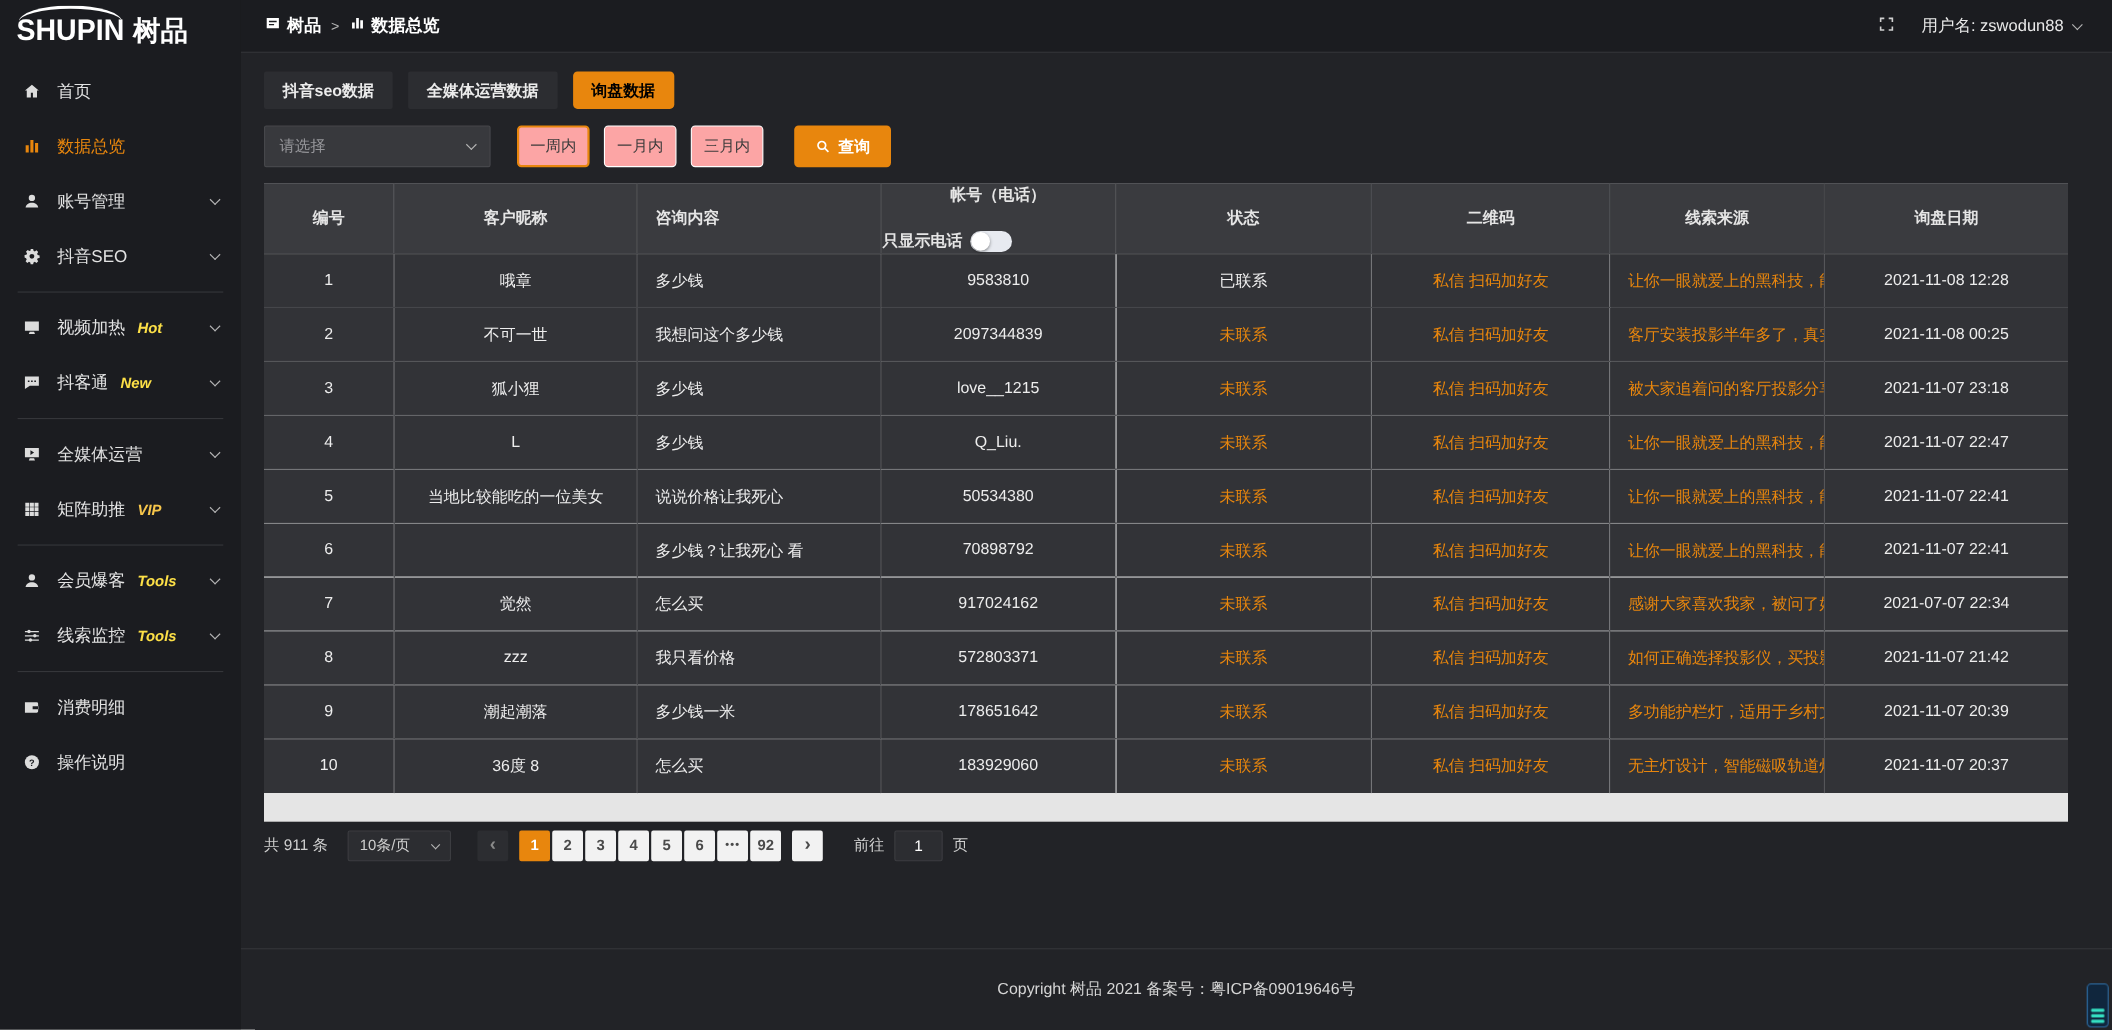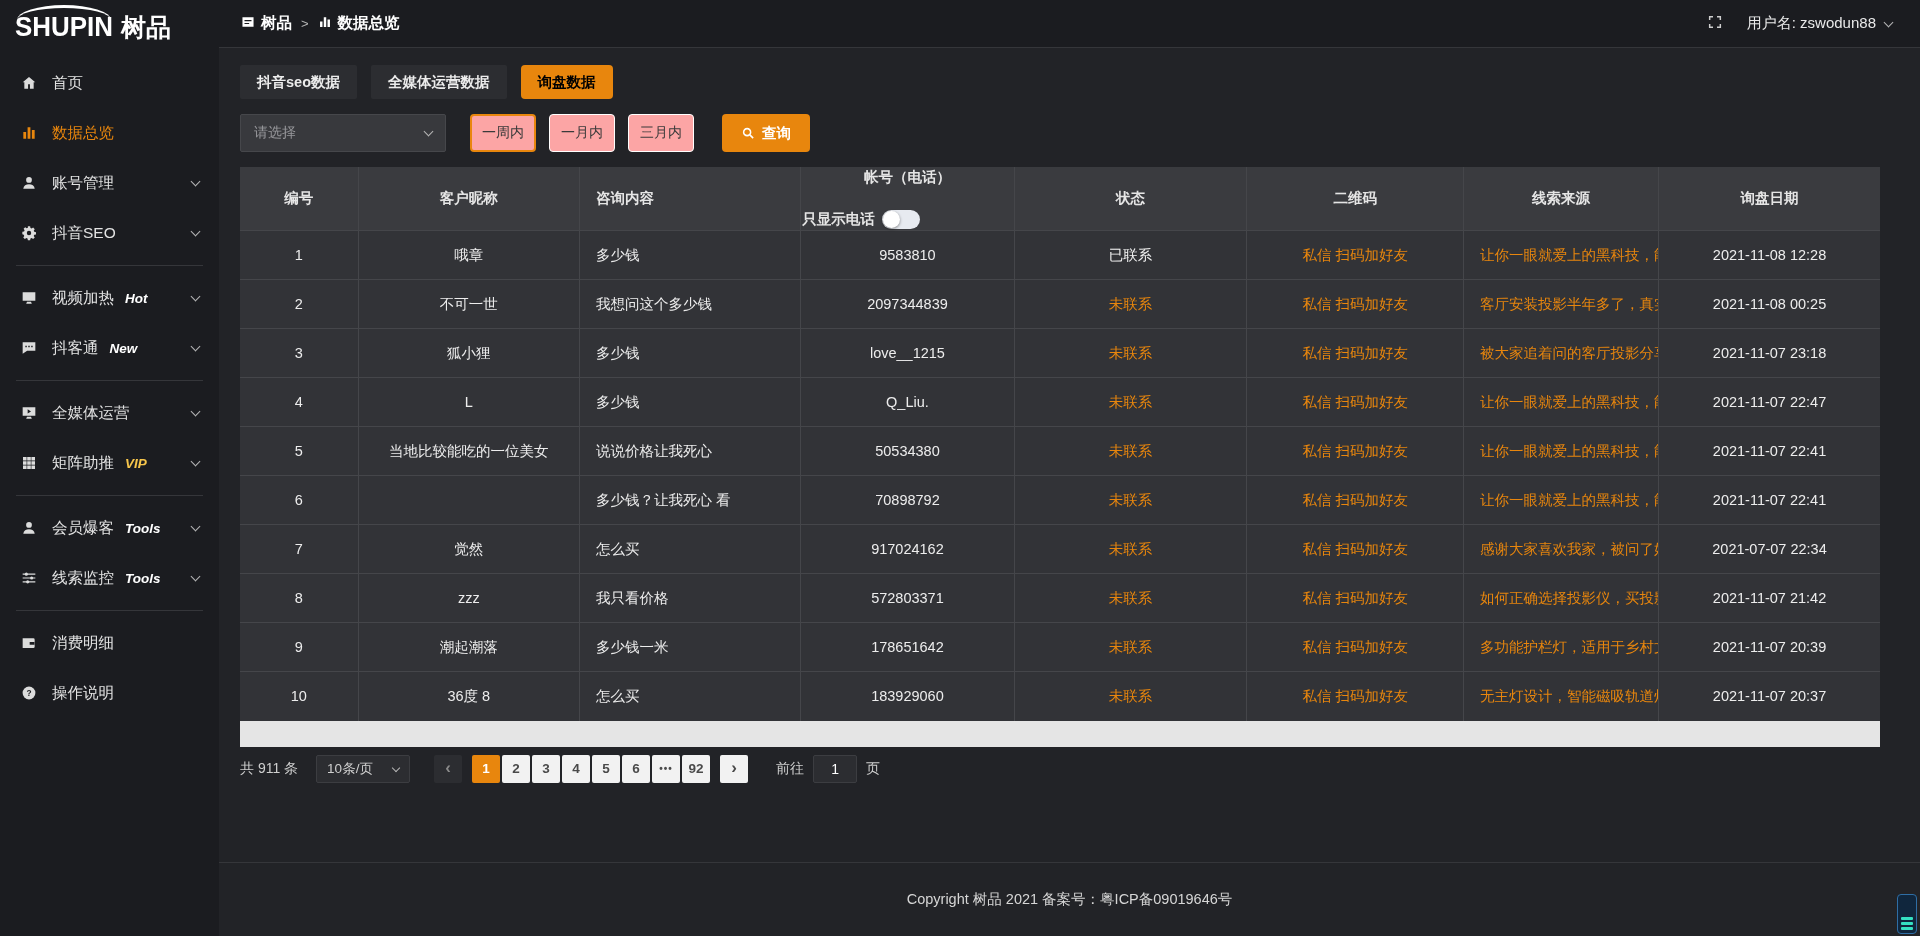--- a/index.html
+++ b/index.html
@@ -18,21 +18,21 @@
     border-top:3px solid #fff; border-radius:50% 50% 0 0 / 100% 100% 0 0; }
   .logo-en { font-weight:bold; font-size:27px; color:#fff; letter-spacing:0; transform:scaleX(.96); transform-origin:left; }
   .logo-cn { font-weight:bold; font-size:25px; color:#fff; margin-left:4px; }
   .menu { padding-top:4px; }
   .menu-item { height:50px; display:flex; align-items:center; padding:0 20px 0 21px;
     font-size:15.5px; color:#e3e3e3; cursor:pointer; }
   .menu-item .ic { width:18px; display:flex; margin-right:13px; color:#dcdcdc; }
   .menu-item.active, .menu-item.active .ic { color:#e8860d; }
   .lbl { white-space:nowrap; }
   .badge { font-style:italic; font-weight:bold; font-size:13.5px; margin-left:11px; }
-  .badge.red { color:#ffffff; }
+  .badge.red { color:#fde047; }
   .badge.gold { color:#f7c64b; }
   .chev { width:7px; height:7px; border-right:1.7px solid #b5b5b5; border-bottom:1.7px solid #b5b5b5;
     transform:rotate(45deg); margin-left:auto; margin-top:-4px; }
   .menu-div { height:1px; background:#35363a; margin:7px 16px; }
 
   
   .right-col { flex:1; min-width:0; display:flex; flex-direction:column; }
   .topbar { height:48px; flex-shrink:0; background:#1b1c20; border-bottom:1px solid #35363a;
     display:flex; align-items:center; justify-content:space-between; padding:0 28px 0 22px; }
   .breadcrumb { display:flex; align-items:center; gap:9px; font-size:15.5px; font-weight:bold; color:#fff; }

